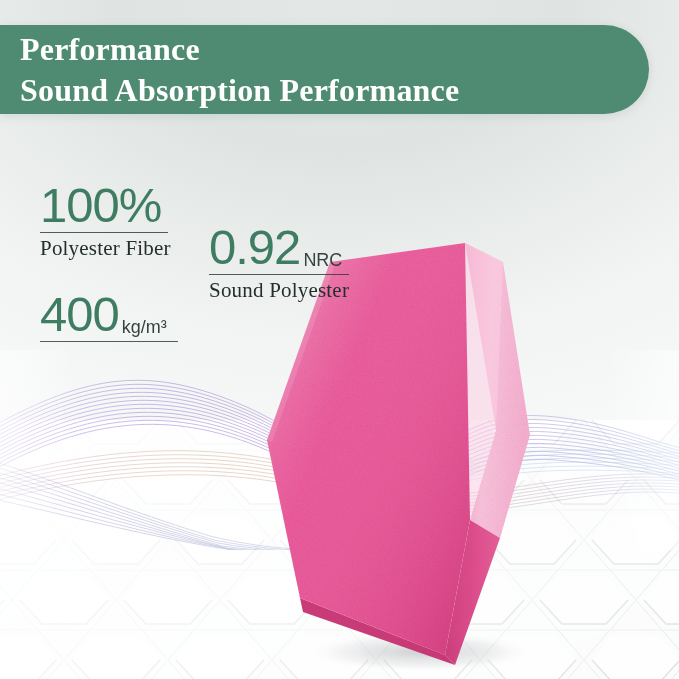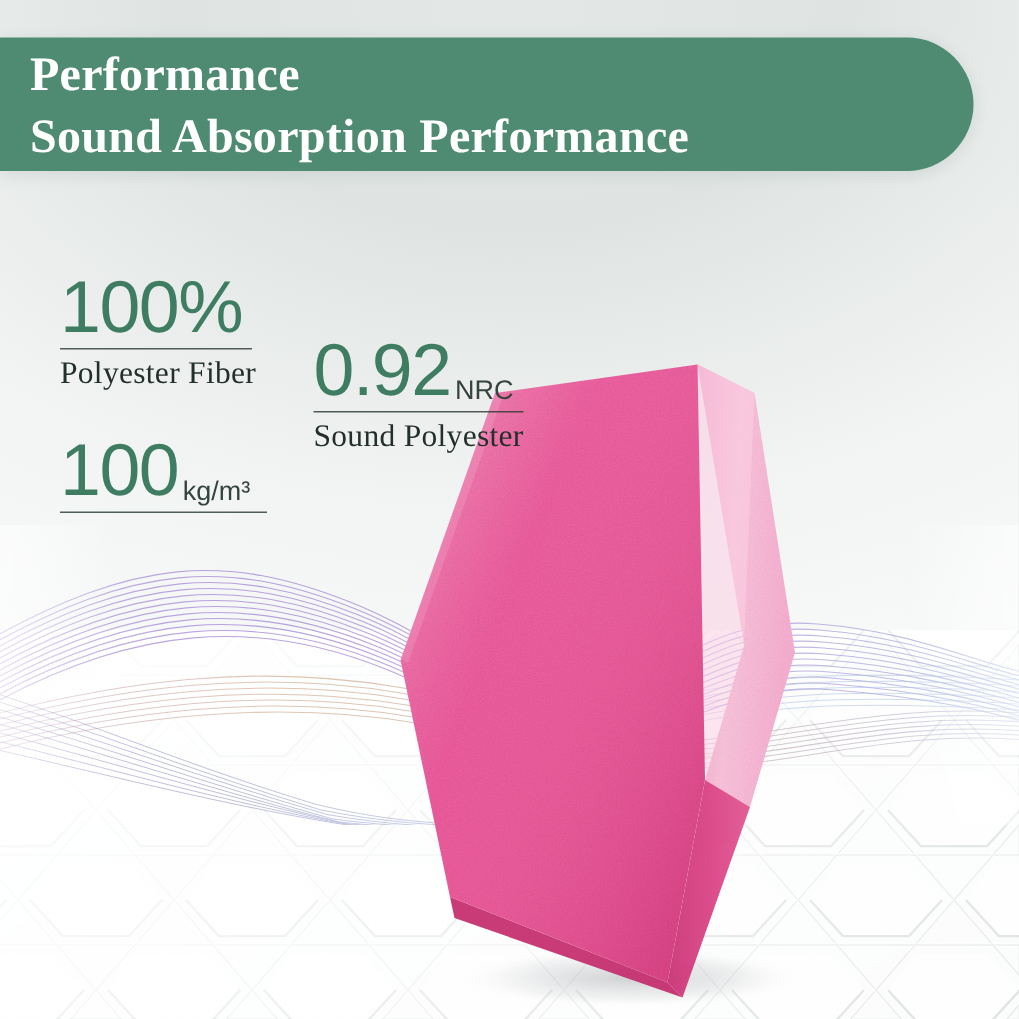--- a/index.html
+++ b/index.html
@@ -340,19 +340,19 @@
     <div class="num-row">
       <span class="num">0.92</span>
       <span class="unit">NRC</span>
     </div>
     <div class="rule"></div>
     <div class="label">Sound Polyester</div>
   </div>
 
   <div class="stat" id="stat-density">
     <div class="num-row">
-      <span class="num">100</span>
+      <span class="num">400</span>
       <span class="unit">kg/m³</span>
     </div>
     <div class="rule"></div>
   </div>
 
 </div>
 
 </body></html>

